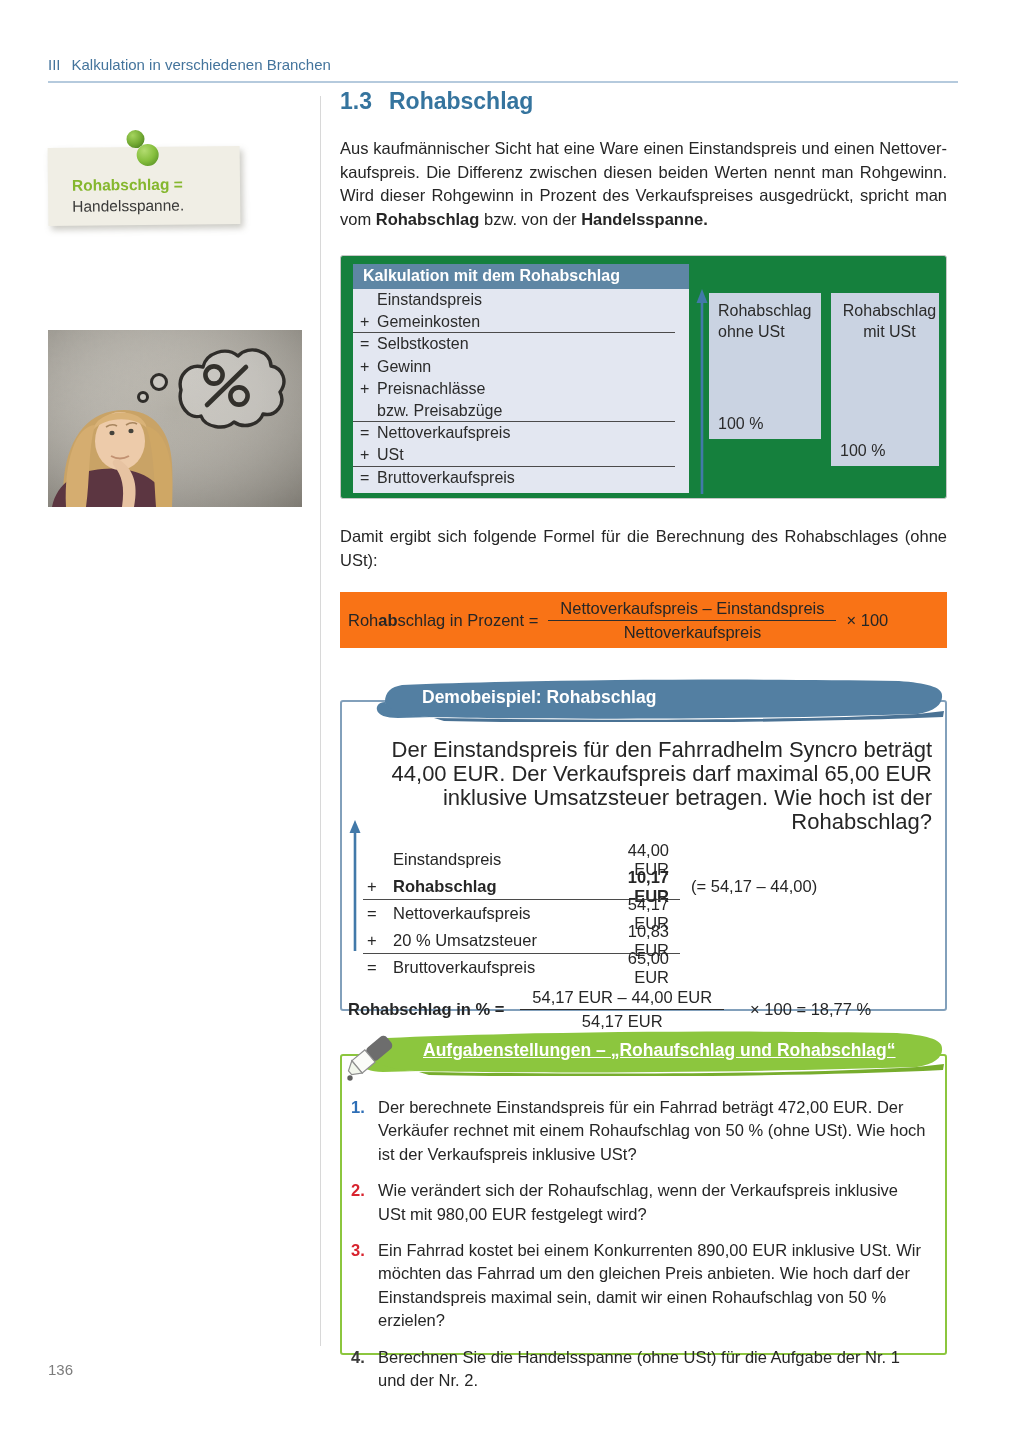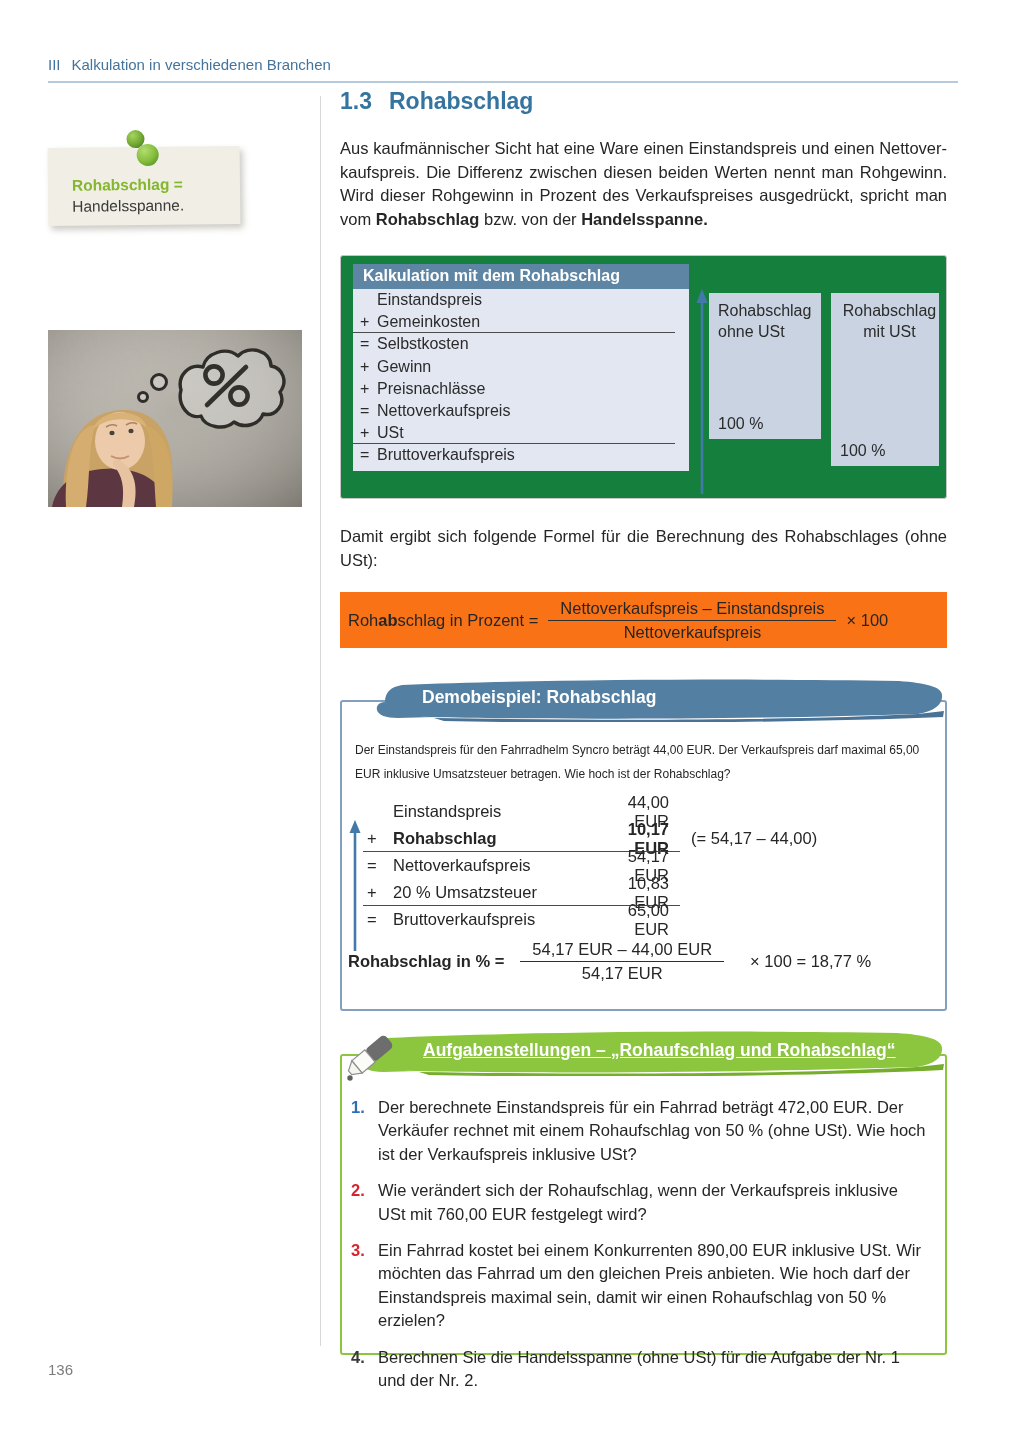--- a/index.html
+++ b/index.html
@@ -52,21 +52,21 @@
   .frac{text-align:center;margin:0 10px;flex:none;}
   .frac .fnum{padding:0 12px 2px;border-bottom:1.5px solid #2e2e2e;}
   .frac .fden{padding-top:2px;}
 
   
   .demo-banner{position:absolute;left:374px;top:677px;width:572px;height:45px;}
   .banner-svg{position:absolute;left:0;top:0;width:100%;height:100%;}
   .banner-label{position:absolute;left:48px;top:10px;color:#fff;font-weight:bold;font-size:17.5px;white-space:nowrap;}
   .demo-box{position:absolute;left:340px;top:700px;width:607px;height:311px;border:2px solid #82a0bb;
             border-radius:3px;background:#fff;box-sizing:border-box;}
-  .demo-para{margin:0;padding:36px 13px 0 13px;font-size:12px;line-height:24px;}
+  .demo-para{margin:0;padding:36px 13px 0 13px;font-size:22px;line-height:24px;text-align:right;}
   .demo-arrow{position:absolute;left:6px;top:118px;width:14px;height:132px;}
   .demo-calc{margin:12px 0 0 25px;}
   .drow{position:relative;display:flex;align-items:center;height:27px;font-size:16.5px;}
   .dop{width:26px;flex:none;}
   .dlabel{width:196px;flex:none;}
   .dval{width:80px;text-align:right;flex:none;}
   .dnote{margin-left:22px;}
   .drow.u::after{content:"";position:absolute;left:-4px;bottom:0;width:317px;border-bottom:1px solid #4b4b4b;}
   .drow.b .dlabel,.drow.b .dval{font-weight:bold;}
   .result-row{display:flex;align-items:center;margin:7px 0 0 6px;font-size:16.5px;}
@@ -192,20 +192,24 @@
           <div class="krow">
             <span class="kop">+</span>
             <span class="klabel">Gewinn</span>
           </div>
 
           <div class="krow">
             <span class="kop">+</span>
             <span class="klabel">Preisnachlässe</span>
           </div>
 
+          <div class="krow u">
+            <span class="kop"></span>
+            <span class="klabel">bzw. Preisabzüge</span>
+          </div>
 
           <div class="krow">
             <span class="kop">=</span>
             <span class="klabel">Nettoverkaufspreis</span>
           </div>
 
           <div class="krow u">
             <span class="kop">+</span>
             <span class="klabel">USt</span>
           </div>
@@ -304,21 +308,21 @@
   <div class="tasks-box">
     <ol class="tasks">
 
         <li class="task">
           <span class="tnum" style="color: rgb(46, 110, 182);">1.</span>
           <span class="ttext">Der berechnete Einstandspreis für ein Fahrrad beträgt 472,00 EUR. Der Verkäufer rechnet mit einem Rohaufschlag von 50 % (ohne USt). Wie hoch ist der Verkaufspreis inklusive USt?</span>
         </li>
 
         <li class="task">
           <span class="tnum" style="color: rgb(216, 35, 46);">2.</span>
-          <span class="ttext">Wie verändert sich der Rohaufschlag, wenn der Verkaufspreis inklusive USt mit 760,00 EUR festgelegt wird?</span>
+          <span class="ttext">Wie verändert sich der Rohaufschlag, wenn der Verkaufspreis inklusive USt mit 980,00 EUR festgelegt wird?</span>
         </li>
 
         <li class="task">
           <span class="tnum" style="color: rgb(216, 35, 46);">3.</span>
           <span class="ttext">Ein Fahrrad kostet bei einem Konkurrenten 890,00 EUR inklusive USt. Wir möchten das Fahrrad um den gleichen Preis anbieten. Wie hoch darf der Ein­standspreis maximal sein, damit wir einen Rohaufschlag von 50 % erzielen?</span>
         </li>
 
         <li class="task">
           <span class="tnum" style="color: rgb(58, 58, 58);">4.</span>
           <span class="ttext">Berechnen Sie die Handelsspanne (ohne USt) für die Aufgabe der Nr. 1 und der Nr. 2.</span>

